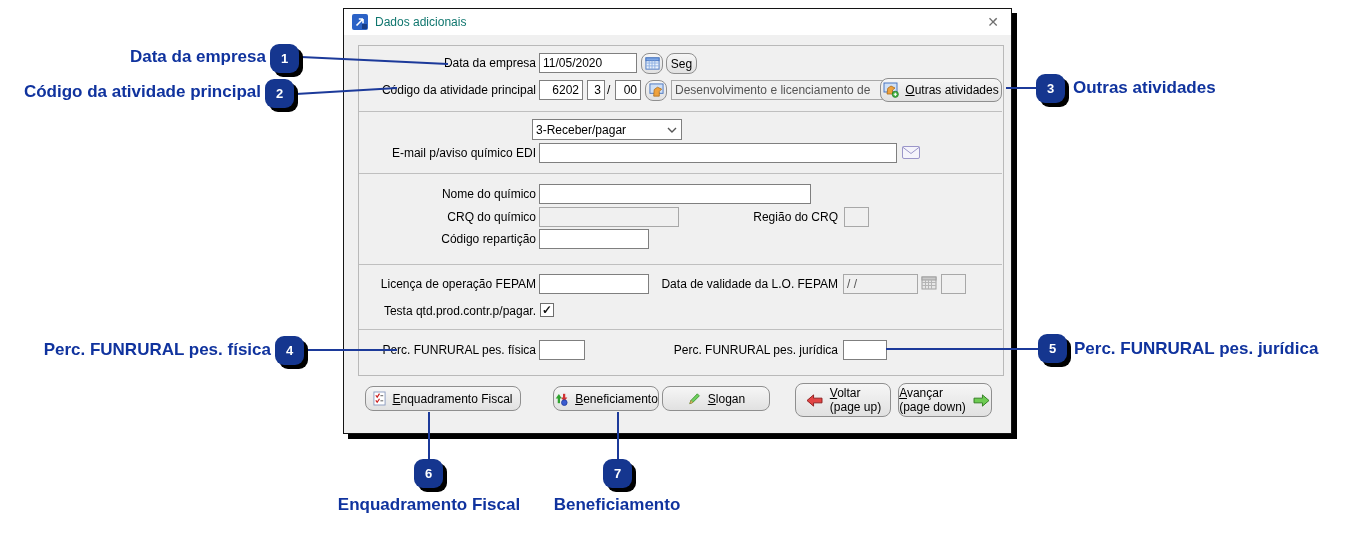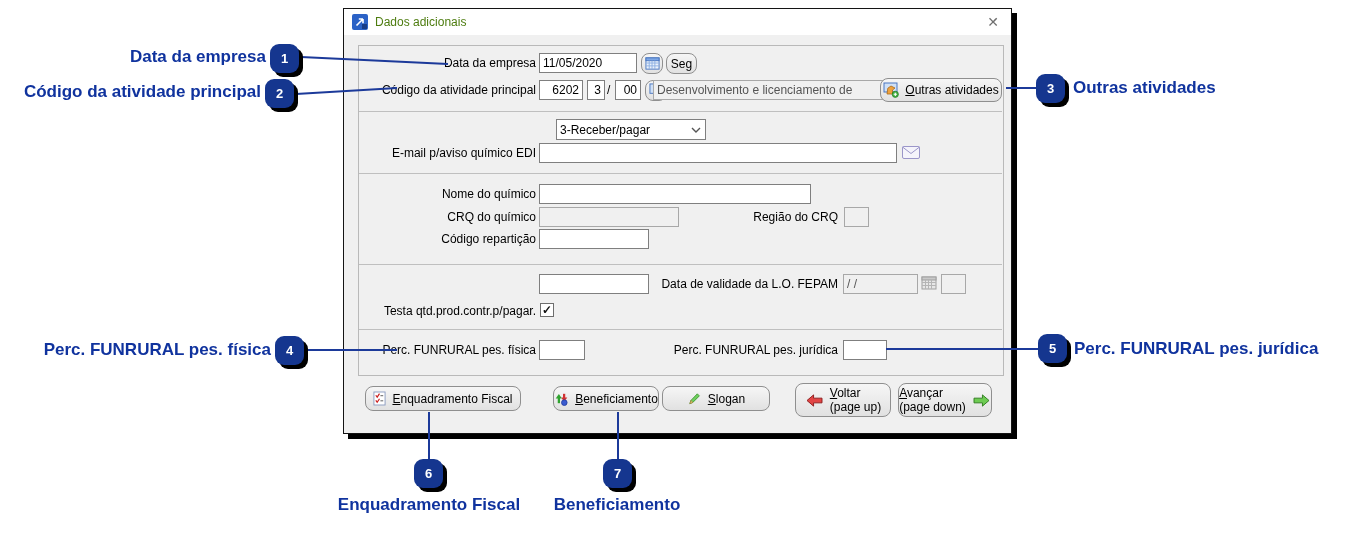--- a/index.html
+++ b/index.html
@@ -4,21 +4,21 @@
 <style>
   html,body{margin:0;padding:0;background:#fff;}
   .canvas{position:relative;width:1346px;height:534px;background:#ffffff;
           font-family:"Liberation Sans",sans-serif;overflow:hidden;}
 
   
   .dialog{position:absolute;left:343px;top:8px;width:667px;height:424px;
           background:#f0f0f0;border:1px solid #141414;box-shadow:5px 5px 0 #000;box-sizing:content-box;}
   .titlebar{position:absolute;left:0;top:0;width:100%;height:26px;background:#fff;
             display:flex;align-items:center;gap:7px;padding:0 8px;box-sizing:border-box;}
-  .title{flex:1;font-size:12px;color:#4d7c0f;}
+  .title{flex:1;font-size:12px;color:#0f766e;}
   .close{font-size:14px;color:#6f6f6f;padding:0 4px;}
   .groupbox{position:absolute;left:14px;top:36px;width:644px;height:329px;border:1px solid #b9b9b9;}
   .sep{position:absolute;left:15px;width:643px;height:1px;background:#bfbfbf;}
 
   .lbl{position:absolute;font-size:12px;color:#000;line-height:20px;white-space:nowrap;}
   .ra{text-align:right;}
   .inp{position:absolute;height:20px;background:#fff;border:1px solid #7f7f7f;
        font:12px "Liberation Sans",sans-serif;padding:0 3px;box-sizing:border-box;outline:none;color:#000;}
   .tar{text-align:right;}
   .dis{background:#f0f0f0;color:#555;border-color:#a8a8a8;}
@@ -85,32 +85,32 @@
     <input class="inp tar" style="left: 195px; top: 71px; width: 44px;" value="6202">
     <input class="inp tar" style="left: 243px; top: 71px; width: 18px;" value="3">
     <div class="lbl" style="left:263px;top:71px">/</div>
     <input class="inp tar" style="left: 271px; top: 71px; width: 26px;" value="00">
     <div class="btn" style="left:301px;top:71px;width:22px;height:21px">
       <svg width="15" height="15" viewBox="0 0 16 16">
         <rect x="1" y="1" width="14" height="10" fill="#cfe0f6" stroke="#4a76c0"></rect>
         <path d="M5 14 L11 14 L11 9 L13.5 6.5 L9 4.5 L5.5 7 Z" fill="#efa23d" stroke="#a86a1a" stroke-width="0.8"></path>
       </svg>
     </div>
-    <input class="inp dis" style="left: 309px; top: 71px; width: 241px;" readonly="" value="Desenvolvimento e licenciamento de">
+    <input class="inp dis" style="left: 327px; top: 71px; width: 241px;" readonly="" value="Desenvolvimento e licenciamento de">
     <div class="btn" style="left:536px;top:69px;width:122px;height:24px">
       <svg width="16" height="16" viewBox="0 0 16 16">
         <rect x="1" y="1" width="13" height="9" fill="#cfe0f6" stroke="#4a76c0"></rect>
         <path d="M4 12 L9.5 12 L9.5 8 L12 6 L8 4 L4.8 6.2 Z" fill="#efa23d" stroke="#a86a1a" stroke-width="0.8"></path>
         <circle cx="12.3" cy="12.3" r="3.1" fill="#44b244" stroke="#1f7a1f" stroke-width="0.7"></circle>
         <path d="M12.3 10.7 v3.2 M10.7 12.3 h3.2" stroke="#fff" stroke-width="1.1"></path>
       </svg>
       <span><span class="u">O</span><span>utras atividades</span></span>
     </div>
 
-    <div class="inp combo" style="left:212px;top:110px;width:150px;height:21px">
+    <div class="inp combo" style="left:188px;top:110px;width:150px;height:21px">
       <span>3-Receber/pagar</span>
       <svg width="10" height="6" viewBox="0 0 10 6">
         <path d="M1 1 L5 5 L9 1" fill="none" stroke="#555" stroke-width="1.4"></path>
       </svg>
     </div>
 
     <div class="lbl ra" style="left:12px;top:134px;width:180px">E-mail p/aviso químico EDI</div>
     <input class="inp" style="left: 195px; top: 134px; width: 358px;" value="">
     <span class="icnwrap" style="left:558px;top:137px">
       <svg width="18" height="13" viewBox="0 0 18 13">
@@ -123,20 +123,21 @@
     <input class="inp" style="left: 195px; top: 175px; width: 272px;" value="">
 
     <div class="lbl ra" style="left:12px;top:198px;width:180px">CRQ do químico</div>
     <input class="inp dis" style="left: 195px; top: 198px; width: 140px;" readonly="" value="">
     <div class="lbl ra" style="left:300px;top:198px;width:194px">Região do CRQ</div>
     <input class="inp dis" style="left: 500px; top: 198px; width: 25px;" readonly="" value="">
 
     <div class="lbl ra" style="left:12px;top:220px;width:180px">Código repartição</div>
     <input class="inp" style="left: 195px; top: 220px; width: 110px;" value="">
 
+    <div class="lbl ra" style="left:12px;top:265px;width:180px">Licença de operação FEPAM</div>
     <input class="inp" style="left: 195px; top: 265px; width: 110px;" value="">
     <div class="lbl ra" style="left:280px;top:265px;width:214px">Data de validade da L.O. FEPAM</div>
     <input class="inp dis" style="left: 499px; top: 265px; width: 75px;" readonly="" value="/ /">
     <span class="icnwrap" style="left:577px;top:266px">
       <svg width="16" height="16" viewBox="0 0 16 16">
         <rect x="1" y="2" width="14" height="12" fill="#e7e7e7" stroke="#9f9f9f"></rect>
         <rect x="1" y="2" width="14" height="3" fill="#c9c9c9" stroke="#9f9f9f"></rect>
         <g stroke="#b5b5b5" stroke-width="1">
           <line x1="4.5" y1="5" x2="4.5" y2="14"></line>
             <line x1="7.5" y1="5" x2="7.5" y2="14"></line>

